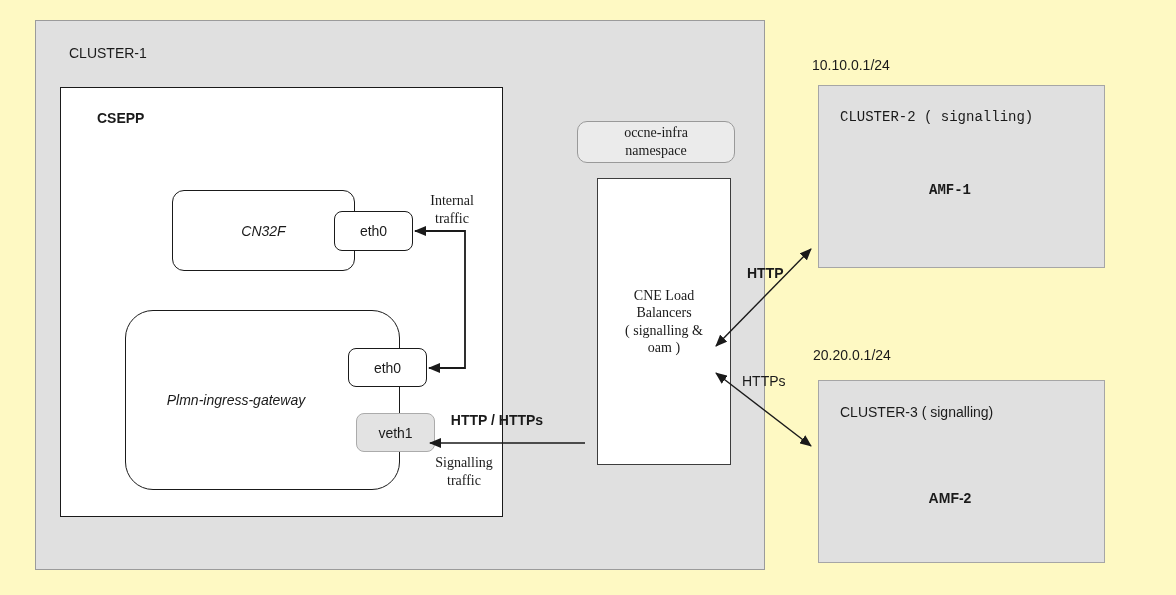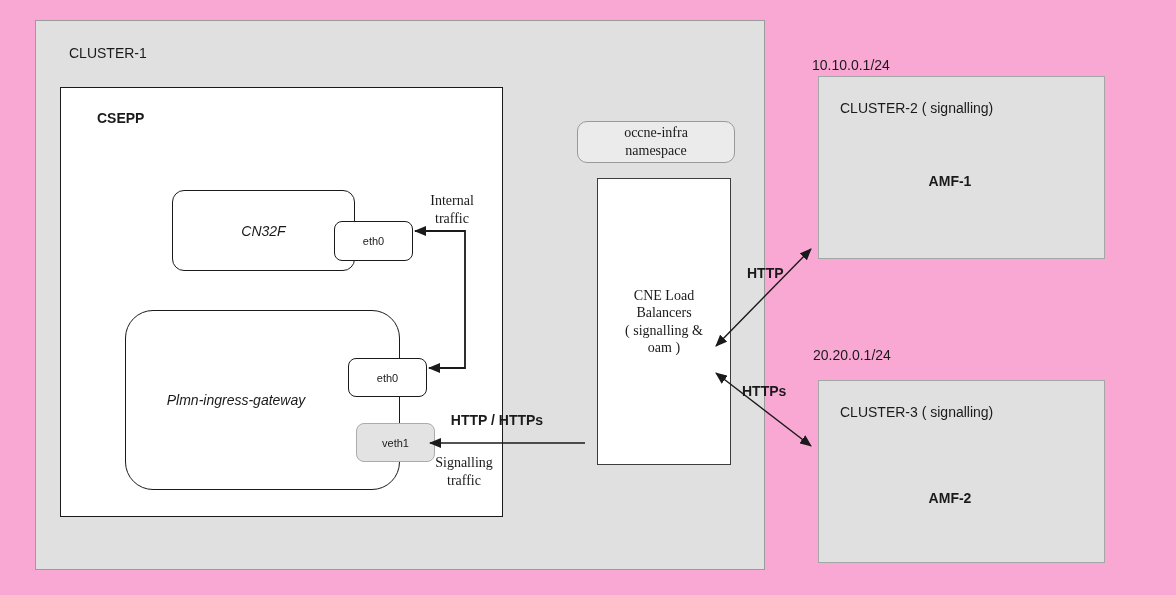--- a/index.html
+++ b/index.html
@@ -3,21 +3,21 @@
 <meta charset="utf-8">
 <style>
   * { margin: 0; padding: 0; box-sizing: border-box; }
   html, body { background: #ffffff; }
   body { font-family: "Liberation Sans", sans-serif; color: #1a1a1a; }
 
   .canvas {
     position: relative;
     width: 1176px;
     height: 595px;
-    background: #f9a8d4;
+    background: #fef9c3;
     overflow: hidden;
     font-size: 14px;
   }
 
   .abs { position: absolute; }
 
   
   .cluster1 {
     left: 35px; top: 20px; width: 730px; height: 550px;
     background: #e0e0e0;
@@ -50,22 +50,21 @@
   .plmn-label {
     left: 125px; top: 392px; width: 222px;
     text-align: center; font-style: italic;
   }
 
   .iface {
     background: #ffffff;
     border: 1.5px solid #1a1a1a;
     border-radius: 8px;
     display: flex; align-items: center; justify-content: center;
-    font-size: 11px;
-    margin-top: 10px;
+    font-size: 14px;
   }
   .eth0-top    { left: 334px; top: 211px; width: 79px; height: 40px; }
   .eth0-bottom { left: 348px; top: 348px; width: 79px; height: 39px; }
   .veth1 {
     left: 356px; top: 413px; width: 79px; height: 39px;
     background: #e3e3e3;
     border: 1.5px solid #ababab;
   }
 
   .occne-badge {
@@ -83,40 +82,40 @@
     border: 1.6px solid #3d3d3d;
     display: flex; align-items: center; justify-content: center;
     text-align: center; line-height: 17.5px;
   }
 
   .remote-cluster {
     width: 287px; height: 183px;
     background: #e0e0e0;
     border: 1.3px solid #a6a6a6;
   }
-  .cluster2 { left: 818px; top: 76px; }
+  .cluster2 { left: 818px; top: 85px; font-family: Liberation Mono, monospace; }
   .cluster3 { left: 818px; top: 380px; }
   .remote-title { position: absolute; left: 21px; top: 23px; }
   .remote-node {
     position: absolute; left: 0; width: 262px;
     text-align: center; font-weight: bold;
   }
   .cluster2 .remote-node { top: 96px; }
   .cluster3 .remote-node { top: 109px; }
 
   .subnet2 { left: 812px; top: 57px; }
   .subnet3 { left: 813px; top: 347px; }
 
   
   .flow-label { text-align: center; line-height: 17.5px; }
   .internal-label   { left: 412px; top: 192px; width: 80px; }
   .httpx-label      { left: 437px; top: 412px; width: 120px; font-weight: bold; }
   .signalling-label { left: 424px; top: 454px; width: 80px; }
   .http-label  { left: 747px; top: 241px; font-weight: bold; margin-top: 24px; }
-  .https-label { left: 742px; top: 383px; font-weight: bold; }
+  .https-label { left: 742px; top: 373px; font-weight: normal; }
 
   .pre { white-space: pre-line; font-family: Liberation Serif, serif; }
 
   svg.arrows {
     position: absolute; left: 0; top: 0;
     width: 1176px; height: 595px;
     pointer-events: none;
   }
 </style>
 </head>

